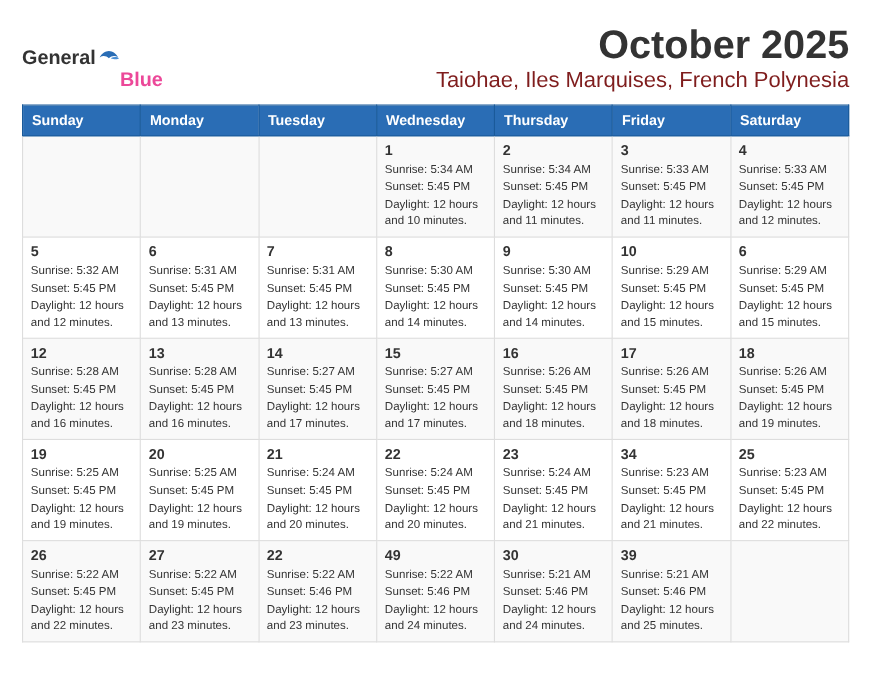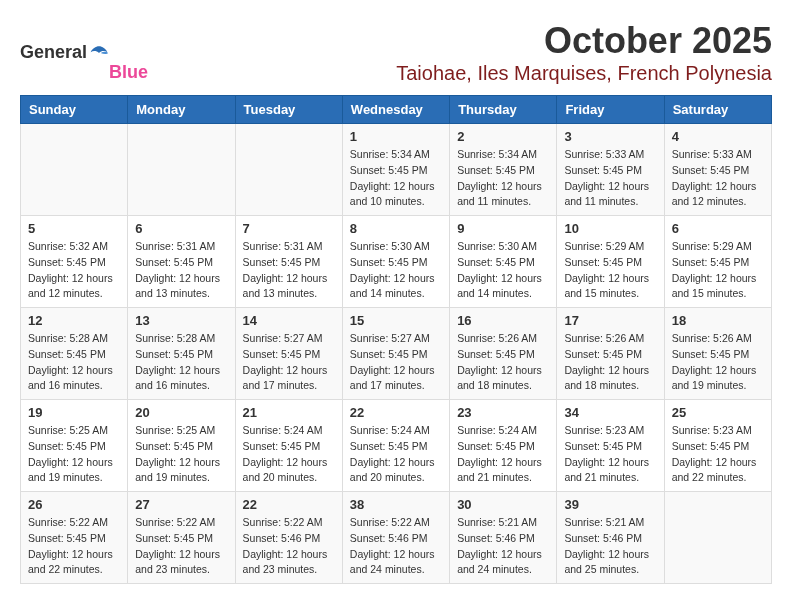--- a/index.html
+++ b/index.html
@@ -333,21 +333,21 @@
 and 23 minutes.</div>
         </td>
         <td>
           <span class="day-number">22</span>
           <div class="day-info" style="white-space: pre-line;">Sunrise: 5:22 AM
 Sunset: 5:46 PM
 Daylight: 12 hours
 and 23 minutes.</div>
         </td>
         <td>
-          <span class="day-number">38</span>
+          <span class="day-number">49</span>
           <div class="day-info" style="white-space: pre-line;">Sunrise: 5:22 AM
 Sunset: 5:46 PM
 Daylight: 12 hours
 and 24 minutes.</div>
         </td>
         <td>
           <span class="day-number">30</span>
           <div class="day-info" style="white-space: pre-line;">Sunrise: 5:21 AM
 Sunset: 5:46 PM
 Daylight: 12 hours

